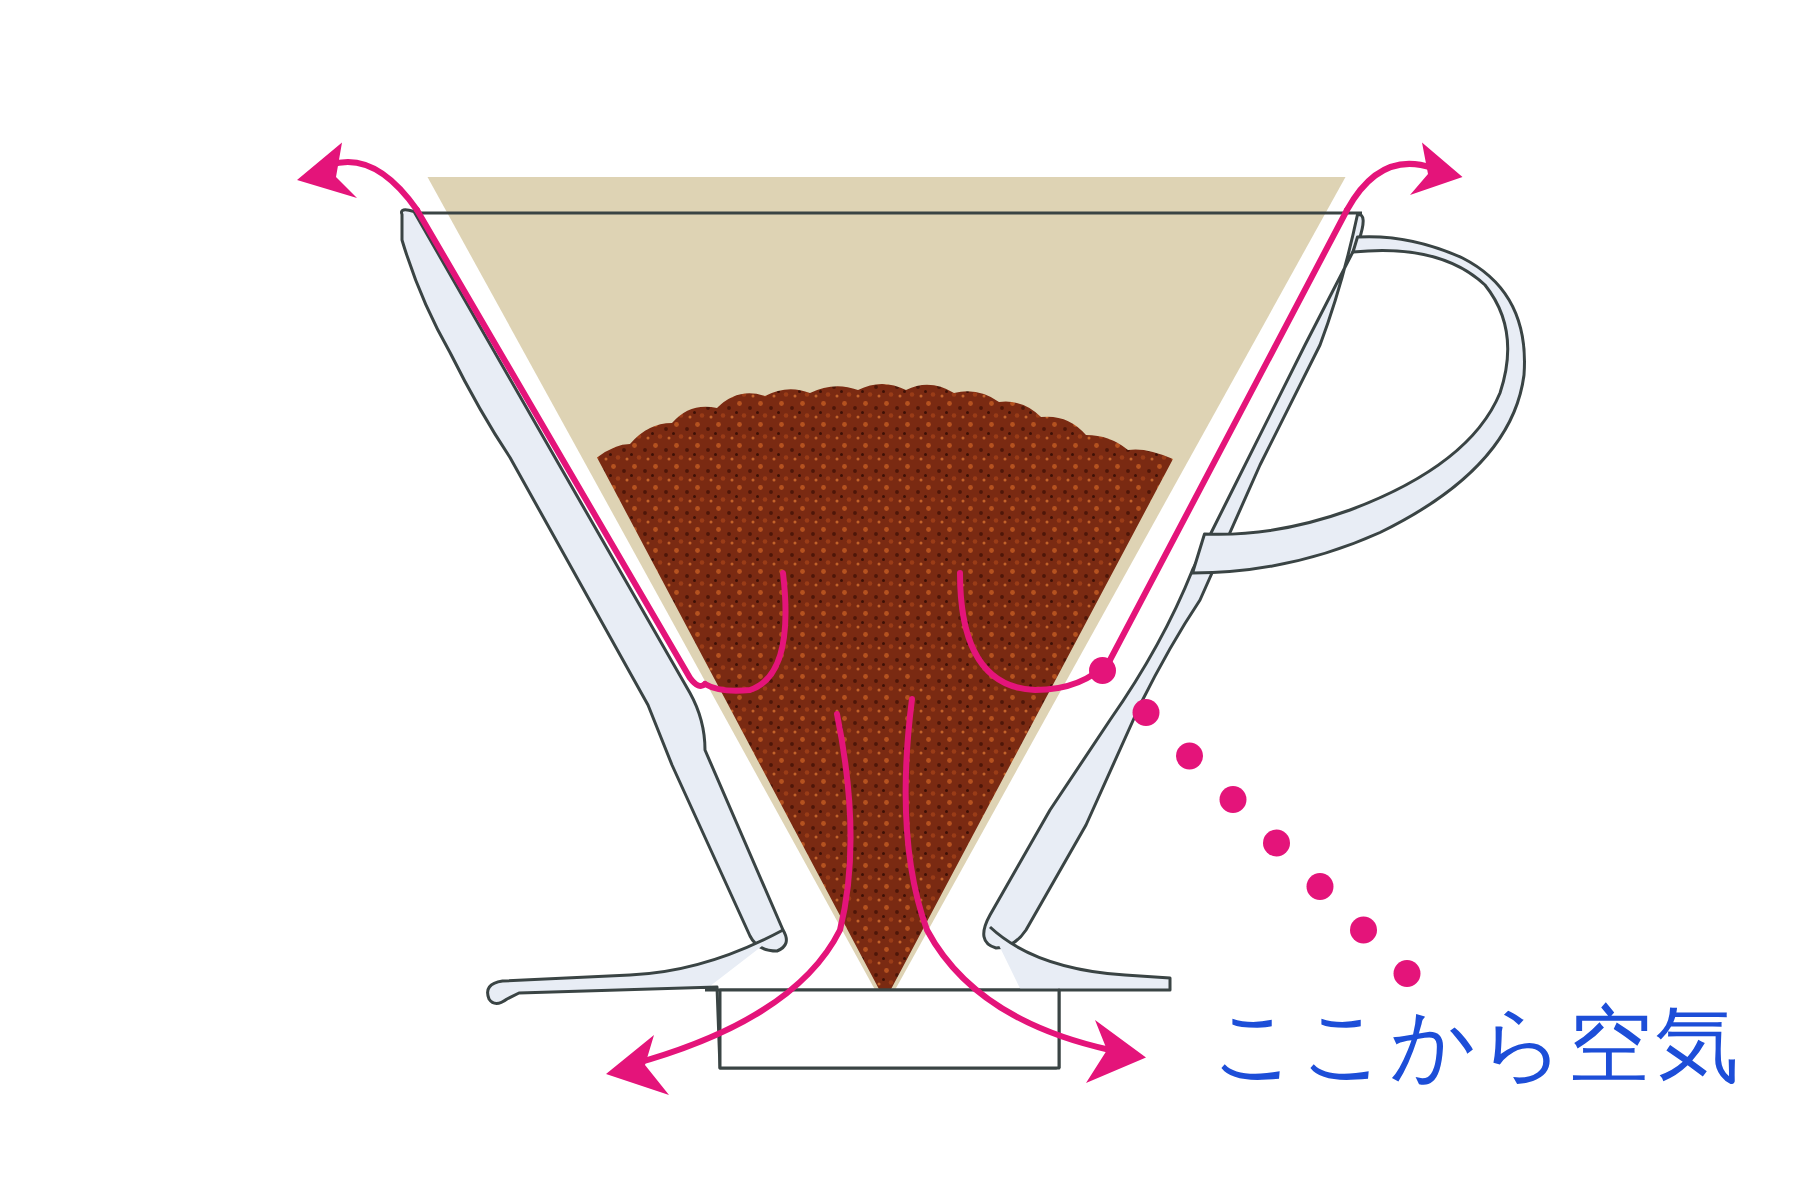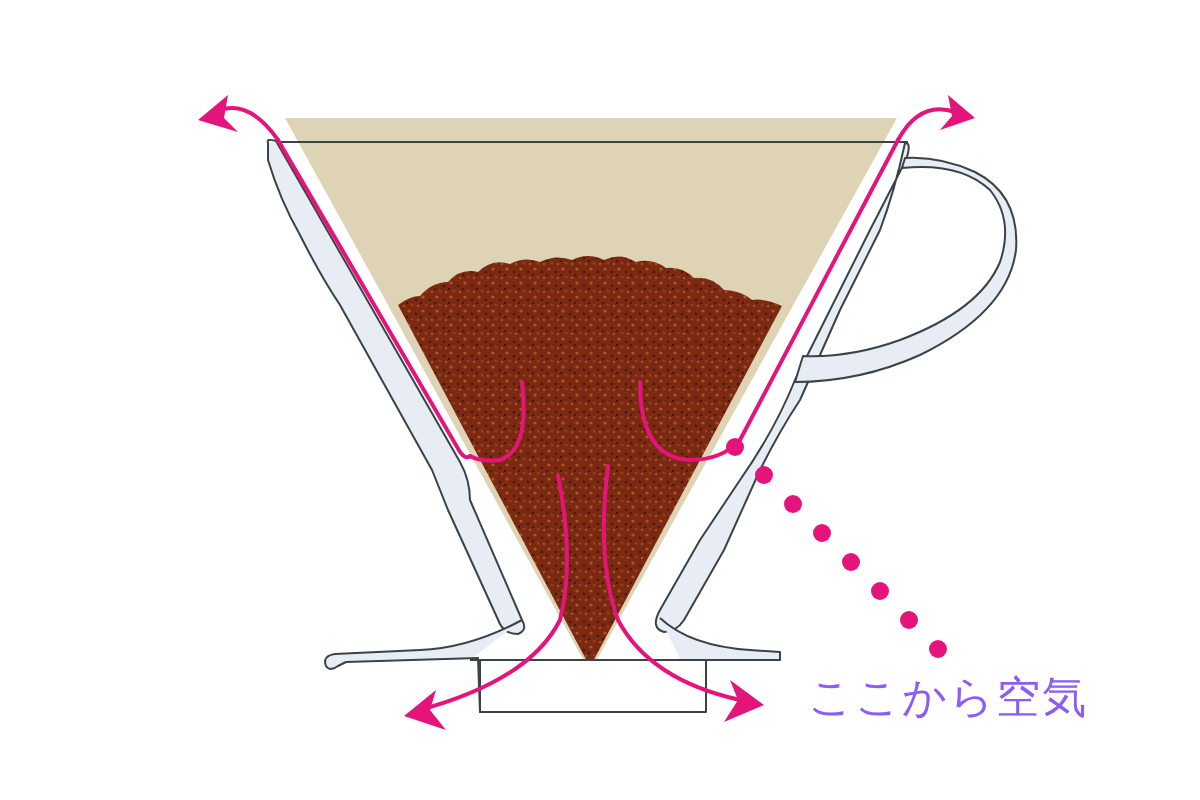--- a/index.html
+++ b/index.html
@@ -1,20 +1,20 @@
 <!DOCTYPE html>
 <html><head>
 <meta charset="utf-8">
 <style>
   html, body { margin: 0; padding: 0; background: #ffffff; }
   body { width: 1200px; height: 800px; position: relative; overflow: hidden;
          font-family: "DejaVu Sans", "Liberation Sans", sans-serif; }
   #stage { position: absolute; left: 0; top: 0; width: 1200px; height: 800px; }
-  .caption { position: absolute; left: 808px; top: 668px; color: #8b5cf6;
-             font-size: 44px; line-height: 58px; letter-spacing: 2px; white-space: nowrap; }
+  .caption { position: absolute; left: 808px; top: 668px; color: #1d4ed8;
+             font-size: 56px; line-height: 58px; letter-spacing: 2px; white-space: nowrap; }
   .caption div { display: block; }
 </style>
 </head>
 <body>
 
 <div id="stage">
 <svg width="1200" height="800" viewBox="0 0 1200 800" xmlns="http://www.w3.org/2000/svg">
   <defs>
     <pattern id="grounds" width="14" height="14" patternUnits="userSpaceOnUse">
       <rect width="14" height="14" fill="#7a2a12"></rect>

